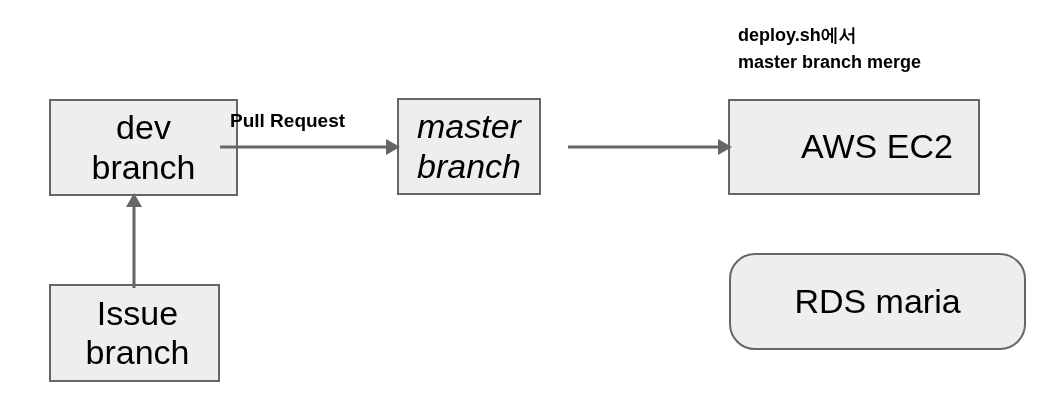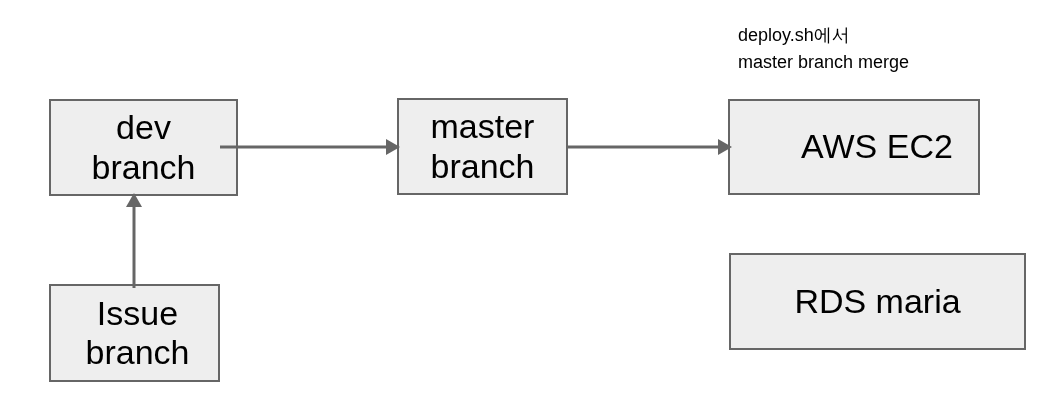--- a/index.html
+++ b/index.html
@@ -29,40 +29,41 @@
     justify-content: center;
     color: #000000;
     font-size: 34px;
     line-height: 1.16;
     text-align: center;
     white-space: pre-line;
     letter-spacing: 0px;
   }
   
   #node-dev        { left: 49px;  top: 99px;  width: 189px; height: 97px; }
-  #node-master     { left: 397px; top: 98px;  width: 171px; height: 97px; }
+  #node-master     { left: 397px; top: 98px;  width: 144px; height: 97px; font-style: italic; }
   #node-ec2        { left: 728px; top: 99px;  width: 252px; height: 96px; padding-left: 46px; }
   #node-issue      { left: 49px;  top: 284px; width: 171px; height: 98px; padding-left: 6px; }
-  #node-rds        { left: 729px; top: 253px; width: 297px; height: 97px; }
+  #node-rds        { left: 729px; top: 253px; width: 297px; height: 97px; border-radius: 26px; }
 
   
   .edge {
     position: absolute;
   }
   .edge svg { display: block; overflow: visible; }
 
   #edge-dev-master { left: 220px; top: 133px; width: 180px; height: 28px; }
   #edge-master-ec2 { left: 568px; top: 133px; width: 164px; height: 28px; }
   #edge-issue-dev  { left: 120px; top: 190px; width: 28px;  height: 98px; }
 
   
   .label {
     position: absolute;
     color: #000000;
     white-space: pre-line;
+    font-weight: bold;
   }
   #label-pull-request {
     left: 230px;
     top: 110px;
     font-size: 19px;
     line-height: 1.2;
     letter-spacing: 0px;
   }
   #label-deploy-note {
     left: 738px;
@@ -103,17 +104,18 @@
     </svg>
   </div>
 
   <div class="edge" id="edge-issue-dev">
     <svg width="28" height="98" viewBox="0 0 28 98">
       <line x1="14" y1="98" x2="14" y2="16" stroke="#666666" stroke-width="3"></line>
       <polygon points="6,17 14,3 22,17" fill="#666666"></polygon>
     </svg>
   </div>
 
+  <div class="label" id="label-pull-request">Pull Request</div>
 
   <div class="label" id="label-deploy-note">deploy.sh에서
 master branch merge</div>
 
 </div>
 
 </body></html>

